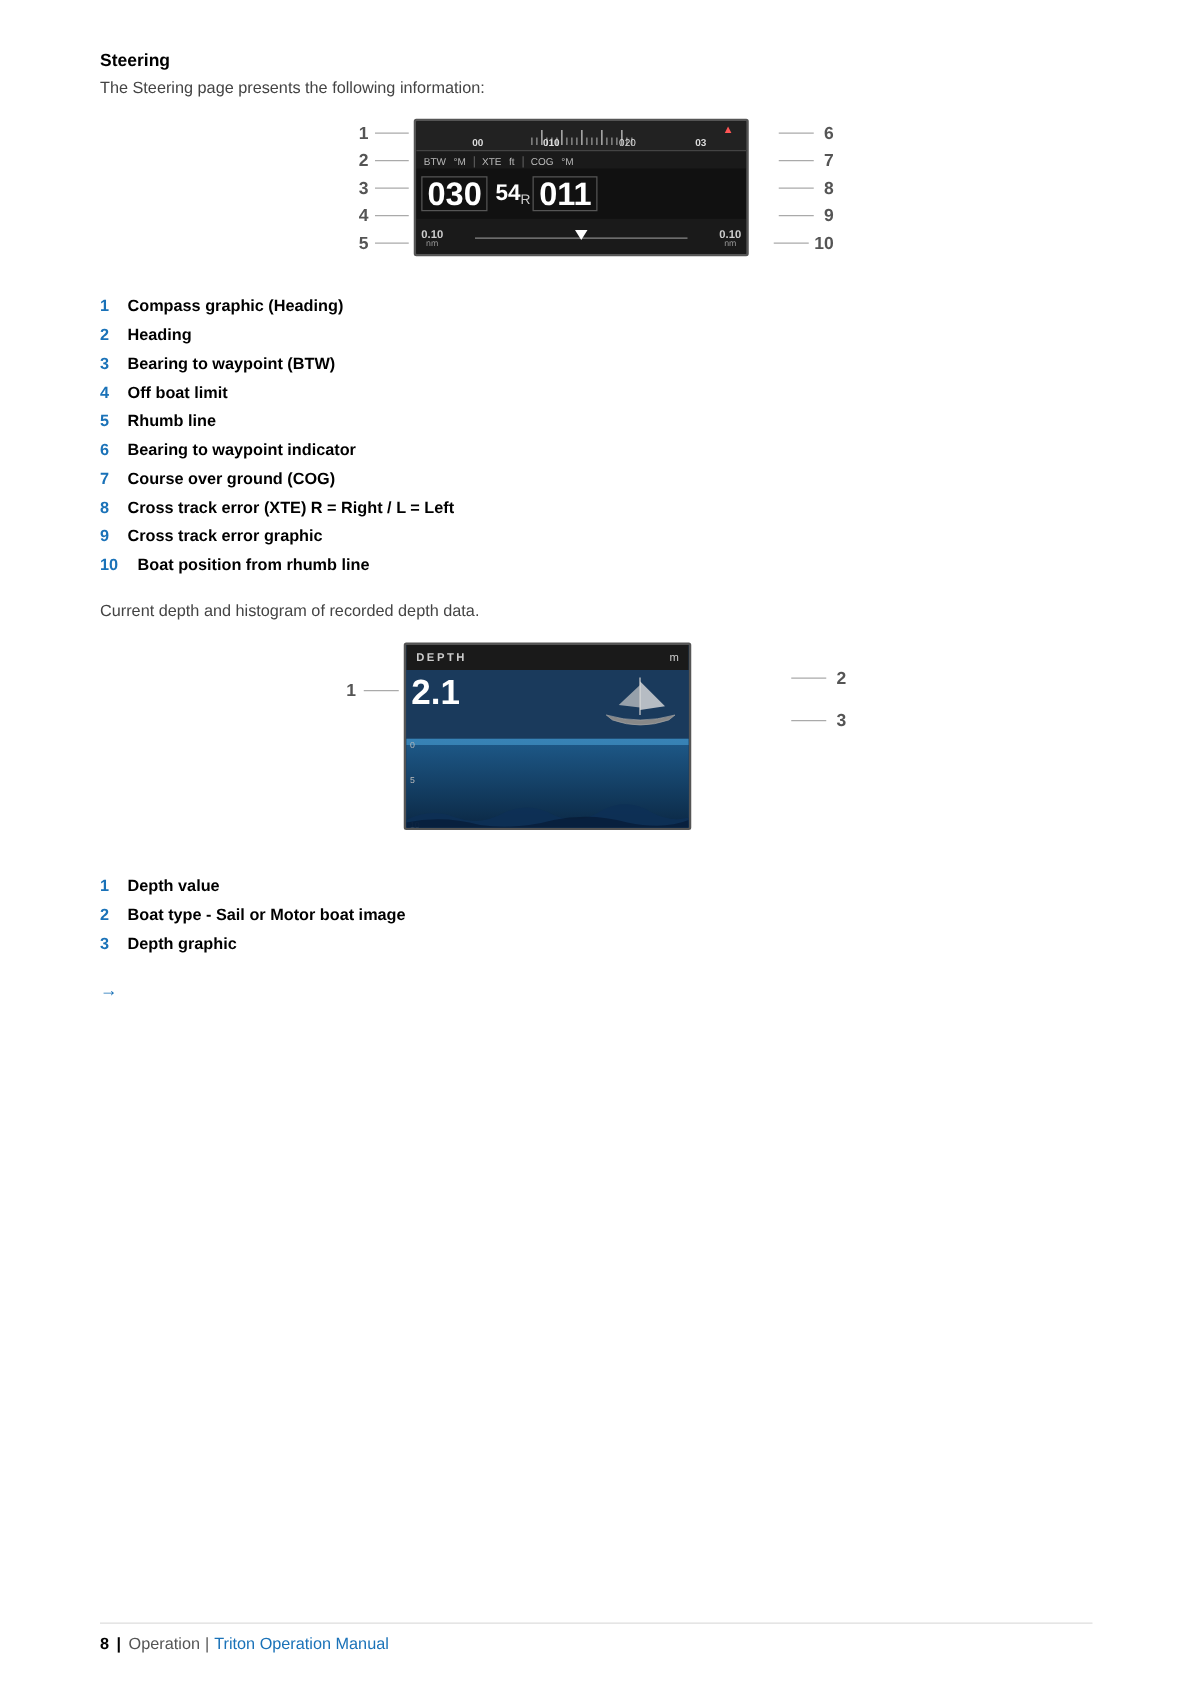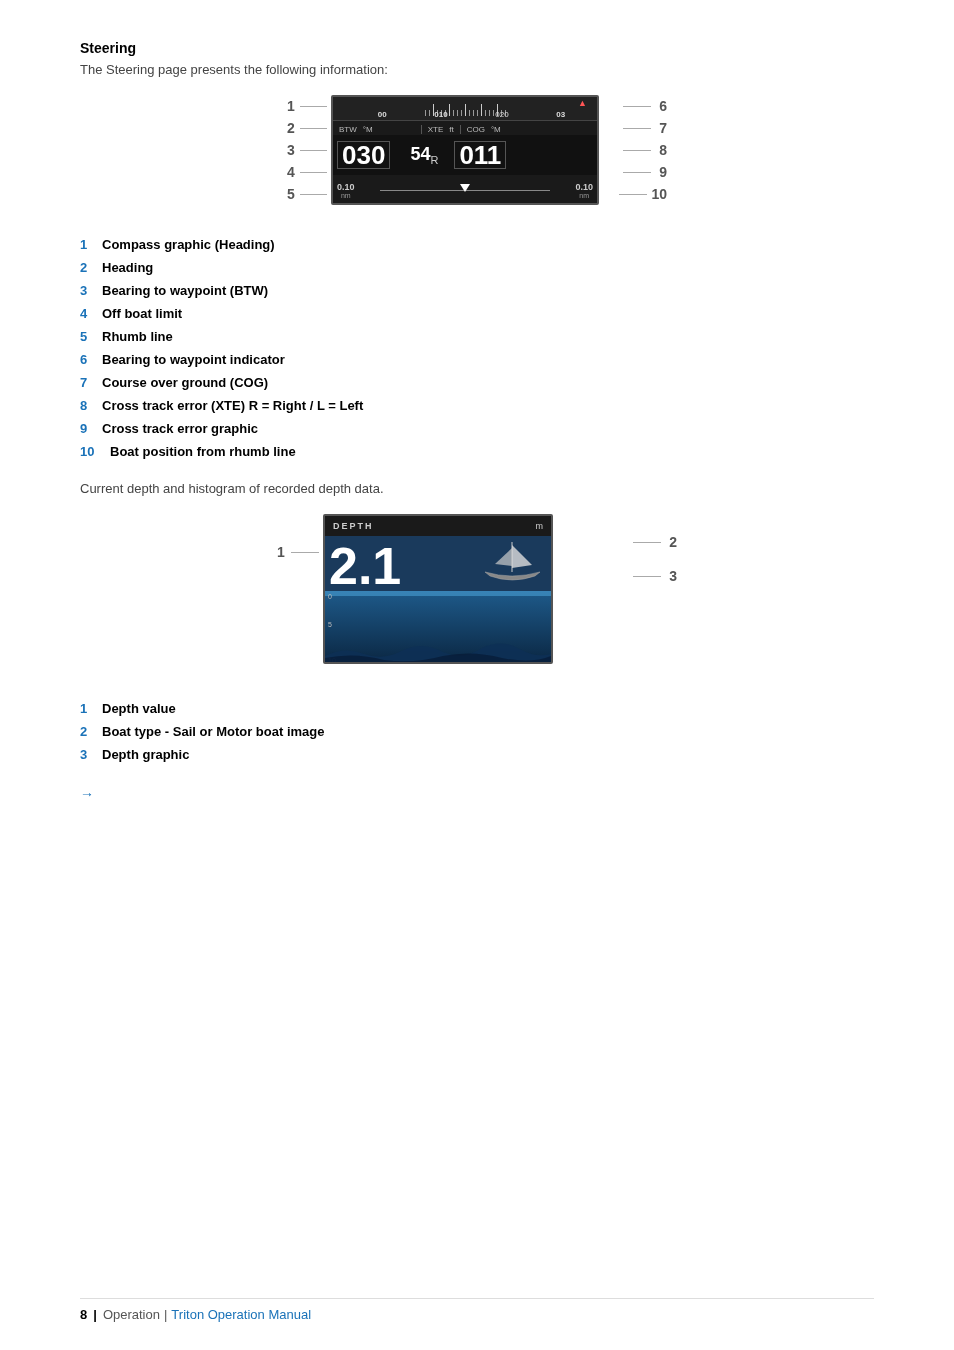--- a/index.html
+++ b/index.html
@@ -197,27 +197,27 @@
               <span style="font-size:8px;color:#ddd;font-weight:normal;">020</span>
               <span style="font-size:8px;color:#ddd;font-weight:bold;">03</span>
             </div>
 
             <div style="position:absolute;top:1px;right:10px;color:#f55;font-size:9px;font-weight:bold;">▲</div>
           </div>
 
           <div style="display:flex;align-items:flex-end;background:#1a1a1a;padding:1px 6px;font-size:8px;color:#bbb;height:14px;gap:6px;">
             <span>BTW</span>
             <span>°M</span>
-            <span style="border-left:1px solid #555;padding-left:6px;margin-left:42px;">XTE</span>
+            <span style="border-left:1px solid #555;padding-left:6px;">XTE</span>
             <span>ft</span>
             <span style="border-left:1px solid #555;padding-left:6px;">COG</span>
             <span>°M</span>
           </div>
 
-          <div style="display:flex;align-items:center;background:#111;padding:2px 4px;height:40px;gap:16px;">
+          <div style="display:flex;align-items:center;background:#111;padding:2px 4px;height:40px;gap:2px;">
             <div style="font-size:26px;font-weight:bold;color:#fff;border:1px solid #555;padding:0 4px;line-height:1;">030</div>
             <div style="margin-left:4px;">
               <span style="font-size:18px;font-weight:bold;color:#fff;">54</span><span style="font-size:11px;color:#ccc;vertical-align:sub;">R</span>
             </div>
             <div style="font-size:26px;font-weight:bold;color:#fff;border:1px solid #555;padding:0 4px;line-height:1;">011</div>
           </div>
 
           <div style="display:flex;align-items:center;background:#1a1a1a;padding:2px 4px;height:30px;gap:4px;">
             <div style="display:flex;flex-direction:column;align-items:center;">
               <span style="font-size:9px;color:#ccc;font-weight:bold;">0.10</span>
@@ -320,21 +320,21 @@
 
         <div style="position:absolute; left:46px; top:0; width:230px; height:150px; background:#1a3a5c; border:2px solid #555; border-radius:2px; overflow:hidden;">
 
           <div style="background:#1a1a1a;height:20px;display:flex;align-items:center;justify-content:space-between;padding:0 8px;">
             <span style="font-size:9px;color:#ccc;font-weight:bold;letter-spacing:2px;">DEPTH</span>
             <span style="font-size:9px;color:#ccc;">m</span>
           </div>
 
           <div style="position:relative;height:130px;background:#1a3a5c;">
 
-            <div style="position:absolute;left:4px;top:4px;font-size:52px;font-weight:bold;color:#fff;line-height:1;">2.1</div>
+            <div style="position:absolute;left:4px;top:4px;font-size:28px;font-weight:bold;color:#fff;line-height:1;">2.1</div>
 
             <div style="position:absolute;right:6px;top:4px;width:65px;height:45px;">
               <svg viewBox="0 0 65 45" xmlns="http://www.w3.org/2000/svg">
 
                 <path d="M5 32 Q32 40 60 32 L55 36 Q32 44 10 36 Z" fill="#888" stroke="#aaa" stroke-width="0.5"></path>
 
                 <line x1="32" y1="2" x2="32" y2="32" stroke="#ccc" stroke-width="1"></line>
 
                 <path d="M32 5 L52 25 L32 28 Z" fill="#ddd" opacity="0.8"></path>
                 <path d="M32 8 L15 24 L32 26 Z" fill="#ccc" opacity="0.7"></path>

